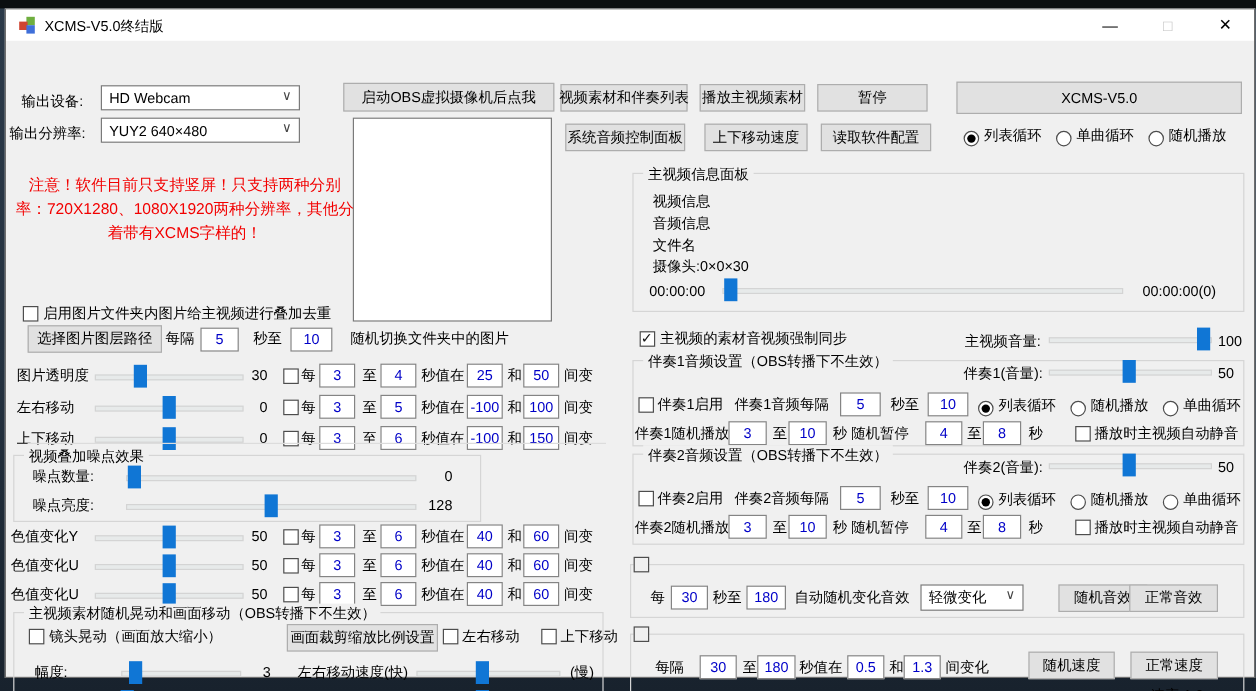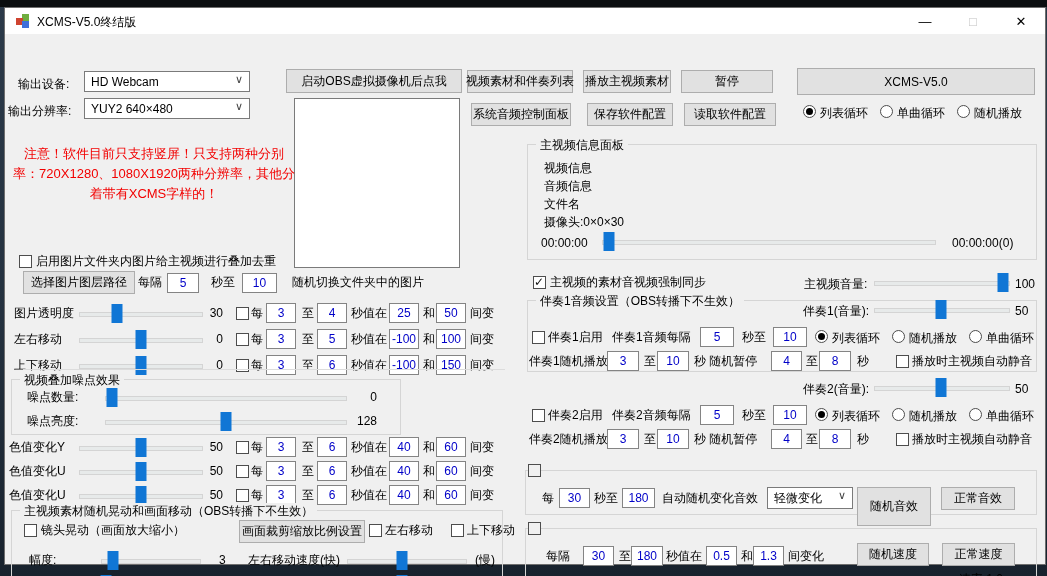--- a/index.html
+++ b/index.html
@@ -28,21 +28,21 @@
     display:flex;align-items:center;justify-content:center;font-size:12px;color:#0000c8;}
   .combo{position:absolute;background:#fff;border:1px solid #7a7a7a;box-sizing:border-box;
     display:flex;align-items:center;padding:0 6px;font-size:12px;color:#000;}
   .combo .chev{position:absolute;right:6px;top:1px;color:#444;font-size:11px;}
   .listbox{position:absolute;background:#fff;border:1px solid #7a7a7a;box-sizing:border-box;}
   .cb{position:absolute;width:13px;height:13px;background:#fff;border:1px solid #4d4d4d;box-sizing:border-box;}
   .cb.checked::after{content:"✓";position:absolute;left:0px;top:-2px;font-size:12px;color:#111;font-weight:bold;}
   .rd{width:13px;height:13px;background:#fff;border:1px solid #4d4d4d;border-radius:50%;
     box-sizing:border-box;position:relative;display:inline-block;flex:none;}
   .rd.checked::after{content:"";position:absolute;left:2px;top:2px;right:2px;bottom:2px;background:#000;border-radius:50%;}
-  .rg{position:absolute;display:flex;align-items:flex-start;font-size:12px;color:#000;white-space:nowrap;}
+  .rg{position:absolute;display:flex;align-items:flex-end;font-size:12px;color:#000;white-space:nowrap;}
   .rg .rd{margin-right:4px;}
   .rg .rlabel{margin-right:12px;}
   .sl{position:absolute;height:19px;}
   .sl::before{content:"";position:absolute;left:0;right:0;top:8px;height:3px;background:#e7eaea;border:1px solid #d4d4d4;}
   .sl .th{position:absolute;top:0;width:11px;height:19px;background:#1076d5;transform:translateX(-50%);}
   .g{position:absolute;border:1px solid #d5d5d5;box-sizing:border-box;}
   .gt{position:absolute;top:-8px;left:8px;background:#f0f0f0;padding:0 4px;font-size:12px;white-space:nowrap;}
   .row{position:absolute;left:0;width:100%;height:24px;}
   .row .t{top:4px;}
   .row .n{top:1px;}
@@ -85,21 +85,21 @@
     </div>
 
     <div class="b" style="left:281px;top:30px;width:176px;height:24px">启动OBS虚拟摄像机后点我</div>
     <div class="listbox" style="left:289px;top:59px;width:166px;height:170px"></div>
 
     <div class="b" style="left:462px;top:31px;width:106px;height:23px">视频素材和伴奏列表</div>
     <div class="b" style="left:578px;top:31px;width:88px;height:23px">播放主视频素材</div>
     <div class="b" style="left:676px;top:31px;width:92px;height:23px">暂停</div>
     <div class="b" style="left:792px;top:29px;width:238px;height:27px">XCMS-V5.0</div>
     <div class="b" style="left:466px;top:64px;width:100px;height:23px">系统音频控制面板</div>
-    <div class="b" style="left:582px;top:64px;width:86px;height:23px">保存软件配置</div>
+    <div class="b" style="left:582px;top:64px;width:86px;height:23px">上下移动速度</div>
     <div class="b" style="left:679px;top:64px;width:92px;height:23px">读取软件配置</div>
     <div class="rg" style="left:798px;top:66px">
       <span class="rd checked"></span>
       <span class="rlabel">列表循环</span>
       <span class="rd"></span>
       <span class="rlabel">单曲循环</span>
       <span class="rd"></span>
       <span class="rlabel">随机播放</span>
     </div>
 
@@ -329,20 +329,23 @@
       <div class="n" style="left:652px;width:32px">10</div>
       <span class="t" style="left:689px">秒 随机暂停</span>
       <div class="n" style="left:766px;width:31px">4</div>
       <span class="t" style="left:801px">至</span>
       <div class="n" style="left:814px;width:32px">8</div>
       <span class="t" style="left:852px">秒</span>
       <span class="cb" style="left:891px"></span>
       <span class="t" style="left:907px">播放时主视频自动静音</span>
     </div>
 
+    <div class="g" style="left:522px;top:339px;width:510px;height:76px">
+      <span class="gt">伴奏2音频设置（OBS转播下不生效）</span>
+    </div>
     <span class="t onbg" style="left:795px;top:343px">伴奏2(音量):</span>
     <span class="sl" style="left:869px;top:339px;width:136px">
           <i class="th" style="left:49%"></i>
         </span>
     <span class="t onbg" style="left:1007px;top:343px">50</span>
     <div class="row" style="top:365px">
       <span class="cb" style="left:527px"></span>
       <span class="t" style="left:543px">伴奏2启用</span>
       <span class="t" style="left:607px">伴奏2音频每隔</span>
       <div class="n" style="left:695px;width:34px">5</div>
@@ -376,21 +379,21 @@
     <div class="row" style="top:448px">
       <span class="t" style="left:537px">每</span>
       <div class="n" style="left:554px;width:31px">30</div>
       <span class="t" style="left:589px">秒至</span>
       <div class="n" style="left:617px;width:33px">180</div>
       <span class="t" style="left:657px">自动随机变化音效</span>
       <div class="combo" style="left:762px;top:0;width:86px;height:22px">
         <span>轻微变化</span>
         <span class="chev">∨</span>
       </div>
-      <div class="b" style="left:852px;top:0;width:74px;height:39px">随机音效</div>
+      <div class="b" style="left:877px;top:0;width:74px;height:23px">随机音效</div>
       <div class="b" style="left:936px;top:0;width:74px;height:23px">正常音效</div>
     </div>
 
     <div class="g" style="left:520px;top:489px;width:512px;height:67px"></div>
     <span class="cb" style="left:523px;top:483px;background:#f0f0f0"></span>
     <div class="row" style="top:506px">
       <span class="t" style="left:541px">每隔</span>
       <div class="n" style="left:578px;width:31px">30</div>
       <span class="t" style="left:614px">至</span>
       <div class="n" style="left:626px;width:32px">180</div>

